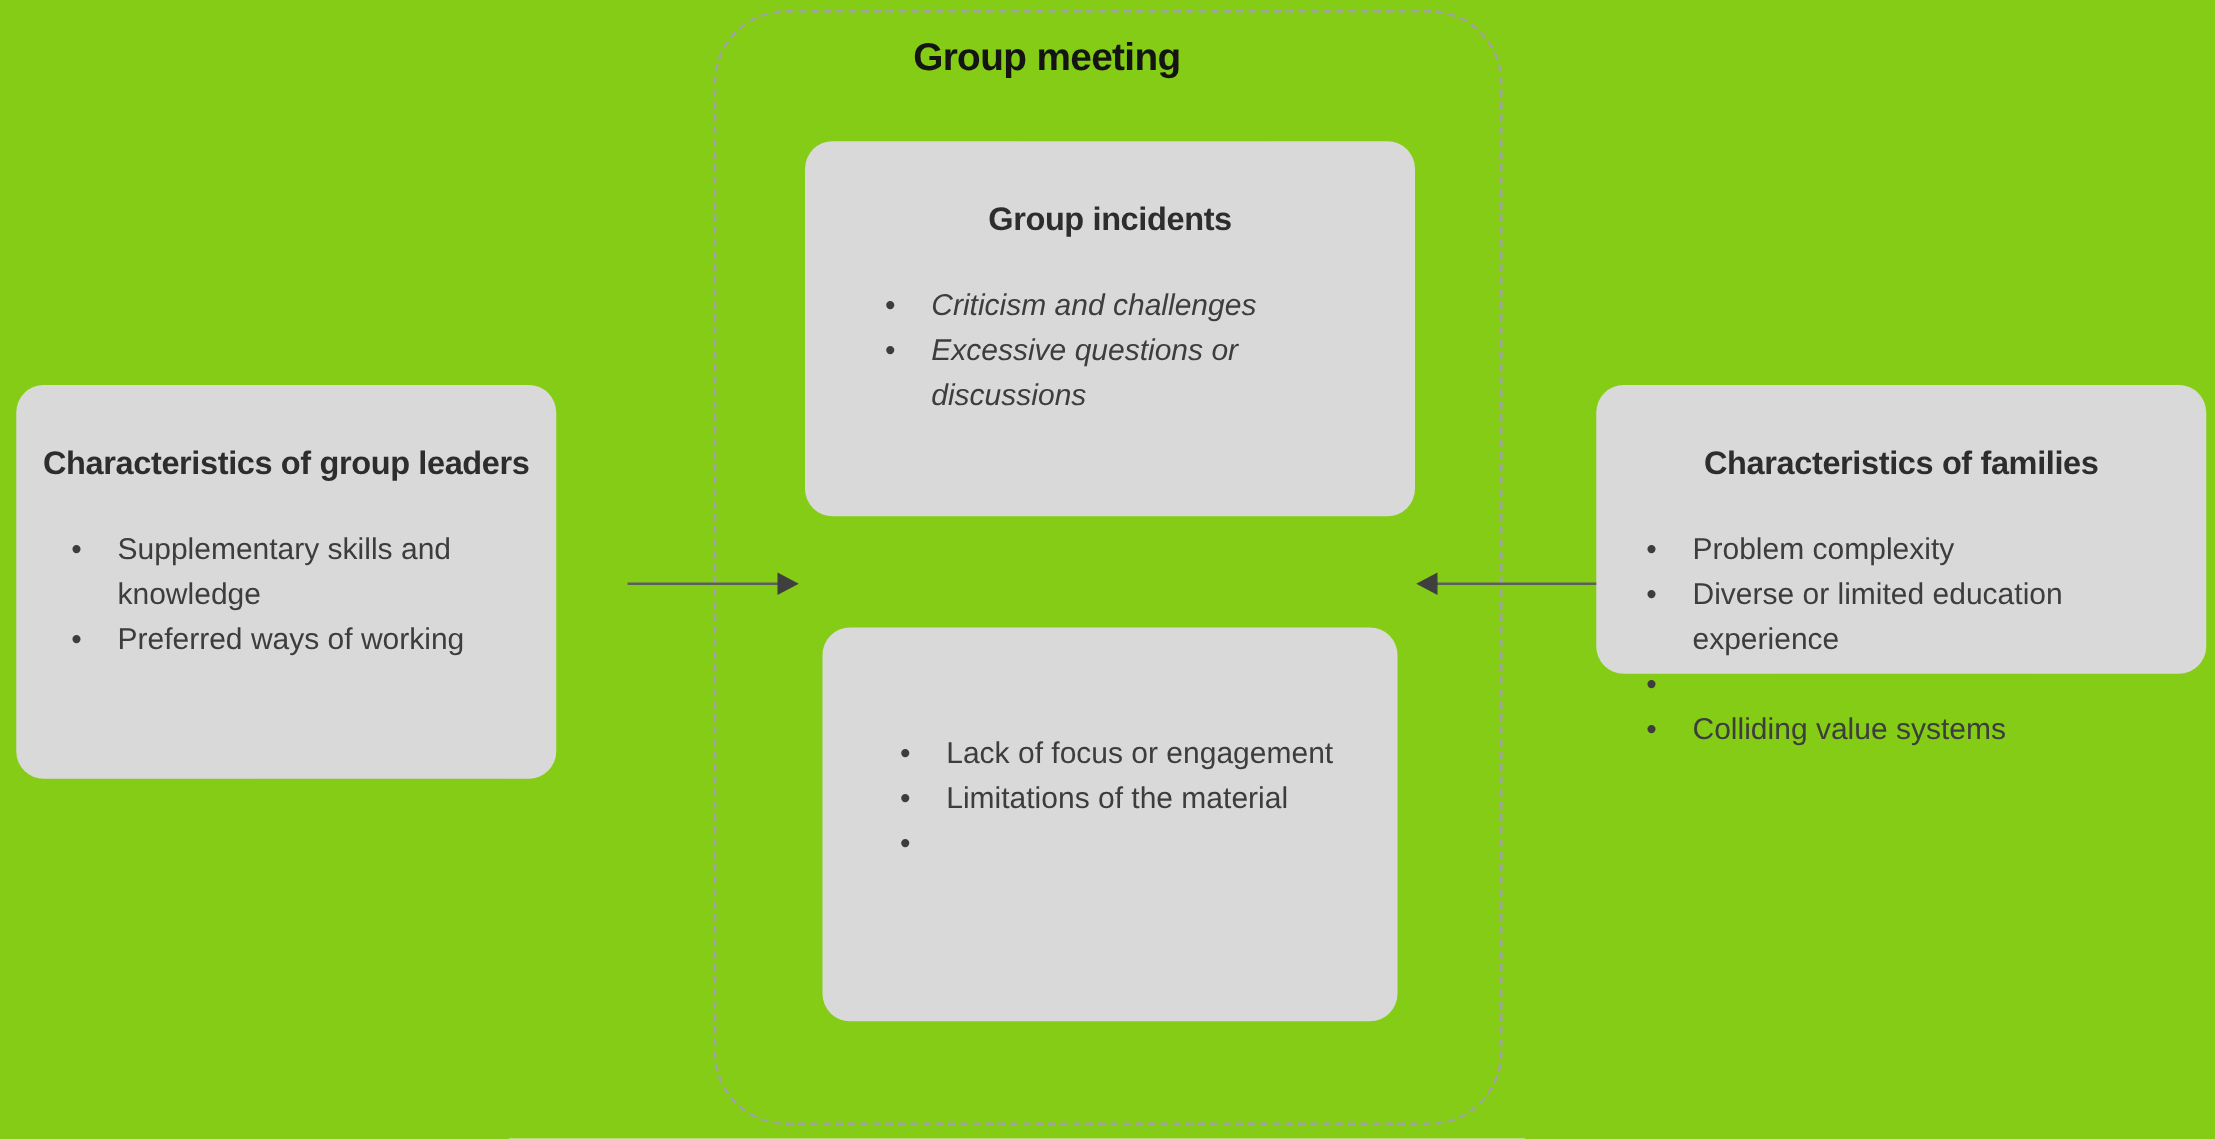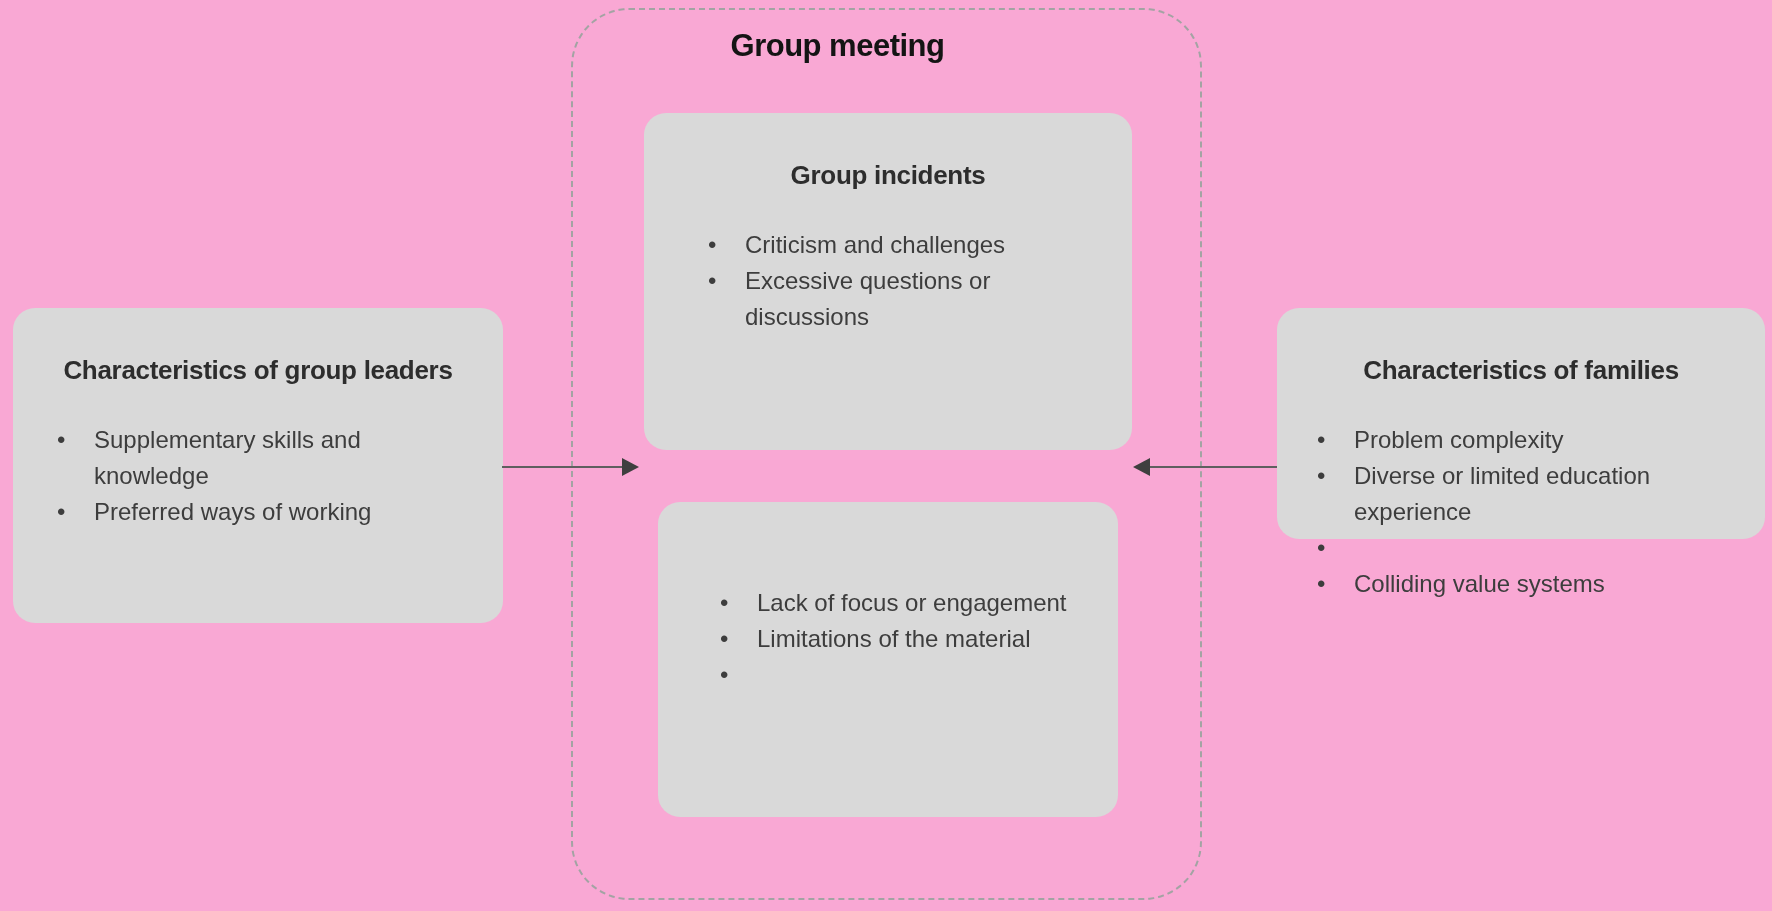--- a/index.html
+++ b/index.html
@@ -1,20 +1,20 @@
 <!DOCTYPE html>
 <html><head>
 <meta charset="utf-8">
 <style>
   html, body { margin: 0; padding: 0; background: #ffffff; }
   .canvas {
     position: relative;
     width: 1772px;
     height: 911px;
-    background: #f9a8d4;
+    background: #84cc16;
     font-family: "Liberation Sans", sans-serif;
     overflow: hidden;
   }
   .dashed-container {
     position: absolute;
     left: 571px; top: 8px;
     width: 631px; height: 892px;
     border: 2px dashed #a3a3a3;
     border-radius: 58px;
     box-sizing: border-box;
@@ -31,22 +31,22 @@
     letter-spacing: -0.5px;
   }
   .box {
     position: absolute;
     background: #d9d9d9;
     border-radius: 22px;
     box-sizing: border-box;
     color: #3d3d3d;
     padding-top: 47px;
   }
-  .box-leaders   { left: 13px;   top: 308px; width: 490px; height: 315px; }
-  .box-incidents { left: 644px;  top: 113px; width: 488px; height: 337px; }
+  .box-leaders   { left: 13px;   top: 308px; width: 432px; height: 315px; }
+  .box-incidents { left: 644px;  top: 113px; width: 488px; height: 300px; }
   .box-didactic  { left: 658px;  top: 502px; width: 460px; height: 315px; }
   .box-families  { left: 1277px; top: 308px; width: 488px; height: 231px; }
   .box-title {
     text-align: center;
     font-weight: bold;
     font-size: 26px;
     color: #2d2d2d;
     letter-spacing: -0.3px;
   }
   .bullets {
@@ -56,21 +56,21 @@
     font-size: 24px;
     color: #3d3d3d;
   }
   .bullets li { display: flex; line-height: 36px; }
   .bullet { width: 37px; flex: none; text-align: left; }
   .box-leaders   .bullets { padding-left: 44px; }
   .box-incidents .bullets { padding-left: 64px; }
   .box-didactic  .bullets { padding-left: 62px; }
   .box-families  .bullets { padding-left: 40px; }
   .box-leaders   .li-text { max-width: 330px; }
-  .box-incidents .li-text { max-width: 300px; }
+  .box-incidents .li-text { max-width: 300px; font-style: italic; }
   .box-didactic  .li-text { max-width: 392px; }
   .box-families  .li-text { max-width: 392px; }
   .arrow-line {
     position: absolute;
     height: 2px;
     background: #5f5f5f;
   }
   .arrow-line-left  { left: 502px;  top: 466px; width: 122px; }
   .arrow-line-right { left: 1149px; top: 466px; width: 128px; }
   .arrow-head {

